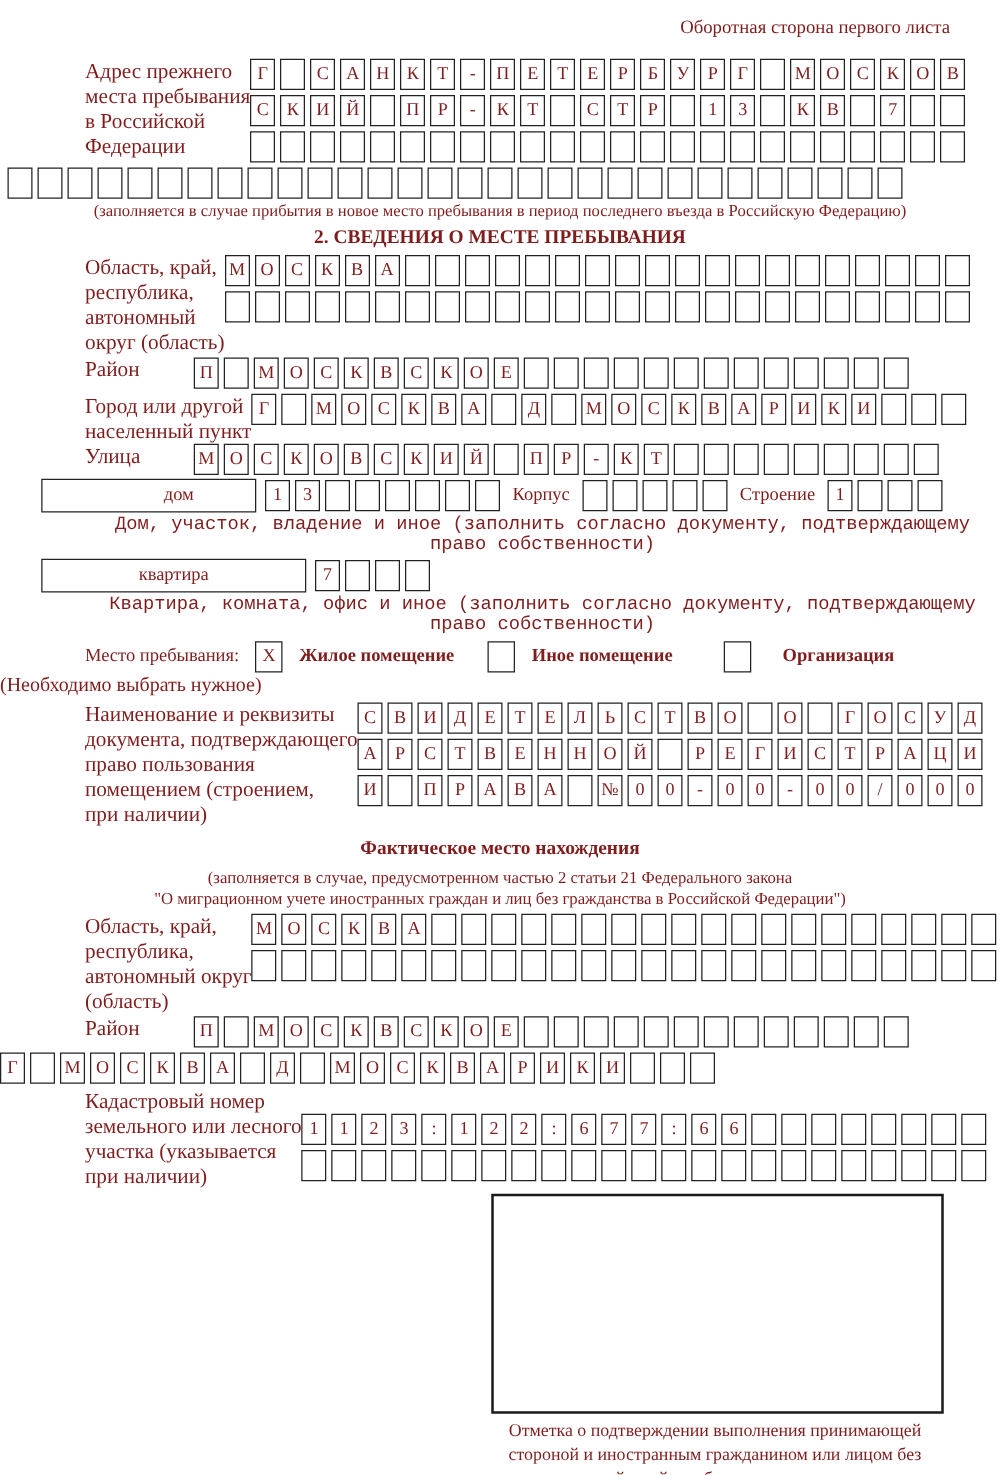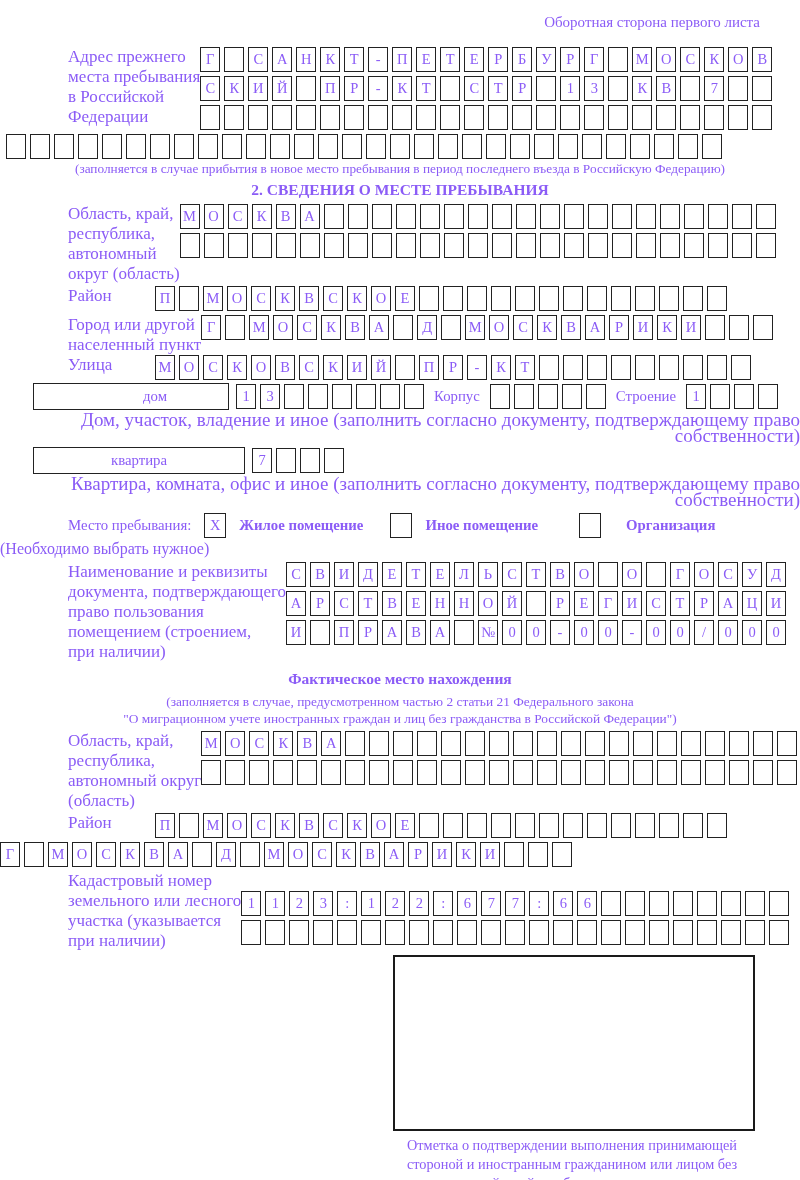--- a/index.html
+++ b/index.html
@@ -1,18 +1,18 @@
 <!DOCTYPE html>
 <html><head>
 <meta charset="utf-8">
 <style>
   * { margin:0; padding:0; box-sizing:border-box; }
   html,body { background:#ffffff; }
   .page {
-    width:800px; height:1180px; background:#fff; color:#8b5cf6;
+    width:800px; height:1180px; background:#fff; color:#7f1d1d;
     font-family:"Liberation Serif","DejaVu Serif",serif;
     overflow:hidden; position:relative;
   }
   .header-note { text-align:right; padding:14px 40px 0 0; font-size:15px; }
 
   .frow { display:flex; align-items:flex-start; }
   .flabel {
     flex:0 0 auto; padding-left:68px; font-size:17px; line-height:20px;
     white-space:nowrap;
   }
@@ -26,33 +26,33 @@
   .rows { display:flex; flex-direction:column; gap:4px; }
   .cellrow { display:flex; gap:4px; height:25px; flex:0 0 auto; }
   .cell {
     flex:0 0 20px; width:20px; height:25px; border:1.7px solid #222;
     display:flex; align-items:center; justify-content:center;
     font-size:14.5px; line-height:1; background:#fff;
   }
   .cb { flex-basis:22px; width:22px; }
 
   .caption { font-size:13.3px; line-height:16px; text-align:center; margin-top:2px; }
-  .caption-left { font-size:19px; line-height:16px; text-align:right; margin:2px 0 3px 68px; }
+  .caption-left { font-size:15px; line-height:16px; text-align:center; margin:2px 0 3px 68px;font-family:Liberation Mono, monospace; }
   .sec-title { font-size:15.5px; font-weight:bold; text-align:center; margin:4px 0 5px; }
   .subtitle { font-size:13.4px; line-height:17px; text-align:center; }
 
   .prev-block { margin-top:16px; }
   .fullrow { margin:4px 0 0 6px; }
 
   .house-row { display:flex; align-items:center; gap:7px; margin:3px 0 0 33px; font-size:14.8px; }
   .widebox {
     border:1.7px solid #222; height:27px; display:flex; align-items:center;
     justify-content:center; font-size:14.8px; flex:0 0 auto; background:#fff;
   }
-  .w172 { width:196px;padding-left:48px; }
+  .w172 { width:172px;padding-left:48px; }
   .w200 { width:212px; }
   .inline-label { white-space:nowrap; padding:0 3px; }
 
   .stay-row { display:flex; align-items:center; margin:5px 0 0 68px; font-size:14.8px; gap:13px; }
   .stay-row .opt { white-space:nowrap;font-weight:bold; }
   .stay-note { font-size:16px; text-align:left; margin-top:2px; }
 
   .mt2 { margin-top:2px; }
   .mt4 { margin-top:4px; }
 

